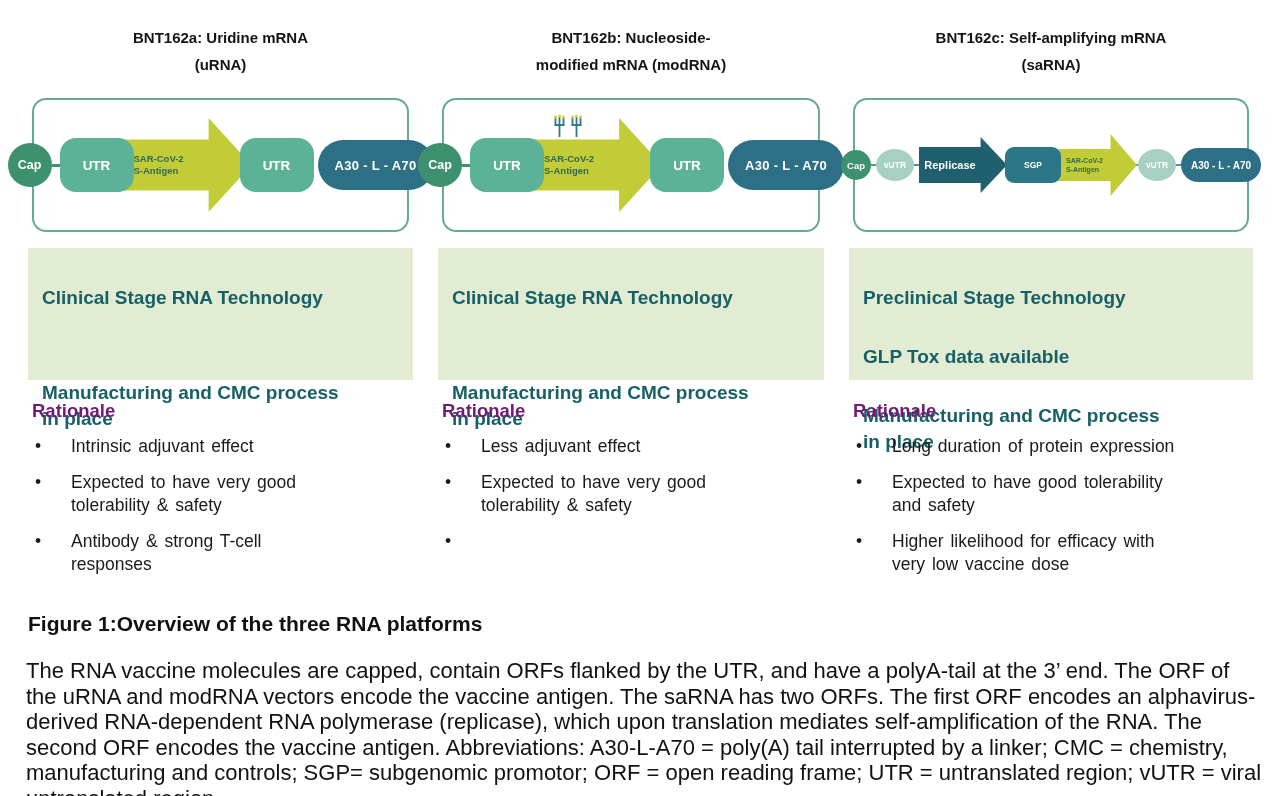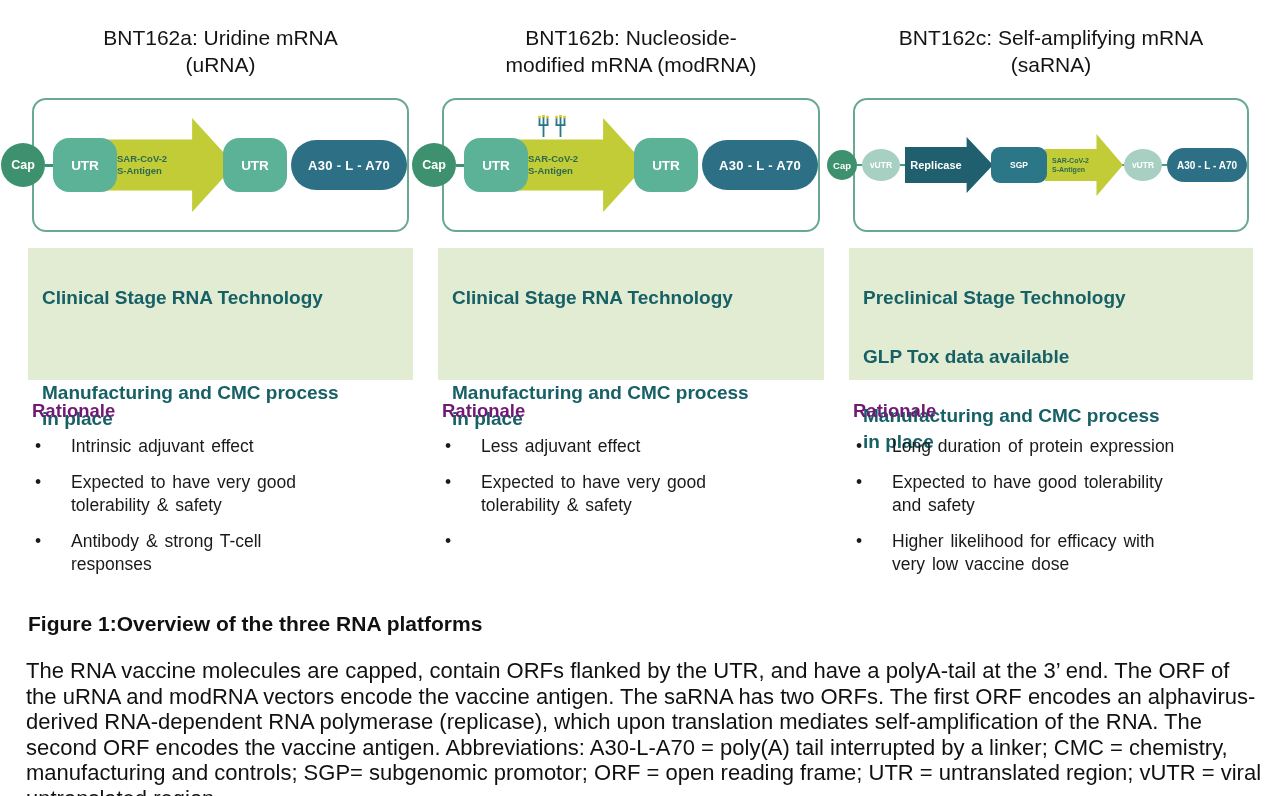--- a/index.html
+++ b/index.html
@@ -2,33 +2,33 @@
 <html><head>
 <meta charset="utf-8">
 <style>
   html,body{margin:0;padding:0;background:#fff;}
   .page{position:relative;width:1280px;height:796px;background:#ffffff;
         font-family:"Liberation Sans",sans-serif;color:#1a1a1a;overflow:hidden;}
 
   .cols{position:absolute;left:28px;top:20px;display:grid;
         grid-template-columns:385px 386px 404px;column-gap:25px;}
 
-  .col-header{height:66px;text-align:center;font-weight:normal;font-size:21px;
+  .col-header{height:66px;text-align:center;font-weight:bold;font-size:15px;
               line-height:27px;white-space:pre-line;color:#141414;padding-top:4px;}
 
   .diagram-box{height:130px;border:2px solid #69a893;border-radius:14px;margin:8px 4px 0 4px;
-               background:#fff;display:flex;align-items:center;justify-content:flex-end;}
+               background:#fff;display:flex;align-items:center;justify-content:center;}
 
   .construct{display:flex;align-items:center;position:relative;}
 
   
   .cap{width:44px;height:44px;border-radius:50%;background:#3E916E;color:#fff;font-weight:bold;
        font-size:12.5px;display:flex;align-items:center;justify-content:center;z-index:2;flex-shrink:0;}
   .conn{width:8px;height:3px;background:#3E916E;z-index:1;flex-shrink:0;}
-  .utr{width:64px;height:54px;border-radius:16px;background:#5CB296;color:#fff;font-weight:bold;
+  .utr{width:74px;height:54px;border-radius:16px;background:#5CB296;color:#fff;font-weight:bold;
        font-size:13.5px;display:flex;align-items:center;justify-content:center;z-index:2;
        position:relative;flex-shrink:0;}
   .orf-arrow{position:relative;width:134px;height:94px;margin-left:-16px;margin-right:-12px;
              z-index:1;flex-shrink:0;}
   .orf-arrow .bg{position:absolute;inset:0;background:#C1CC37;
       clip-path:polygon(0 23%,68% 23%,68% 0,100% 50%,68% 100%,68% 77%,0 77%);}
   .orf-arrow .lbl{position:absolute;left:16px;top:50%;transform:translateY(-50%);
       font-size:9.5px;font-weight:bold;color:#2D6A52;line-height:12px;white-space:pre-line;}
   .tail-pill{min-width:100px;height:50px;border-radius:25px;background:#2D7086;color:#fff;
       font-weight:bold;font-size:13px;letter-spacing:.3px;display:flex;align-items:center;

